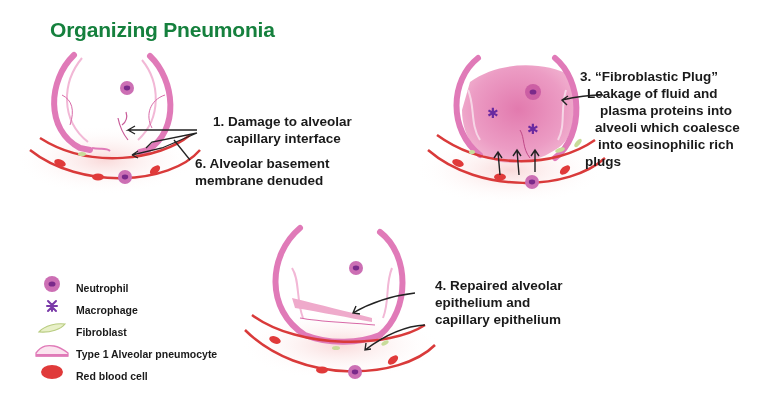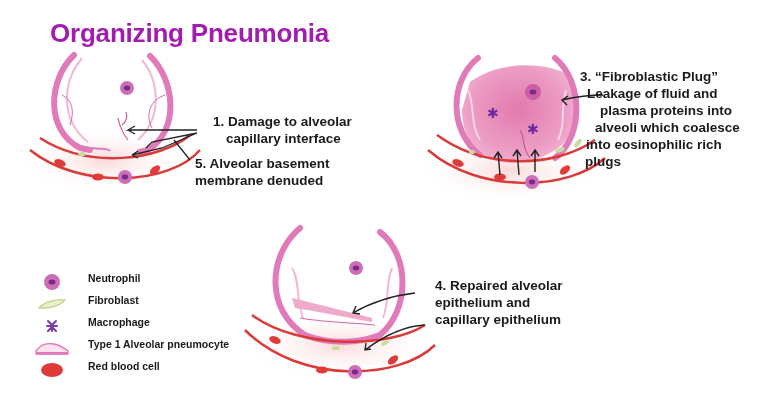--- a/index.html
+++ b/index.html
@@ -1,24 +1,24 @@
 <!DOCTYPE html>
 <html><head>
 <meta charset="utf-8">
 <style>
   html, body { margin: 0; padding: 0; background: #ffffff; }
   body { width: 783px; height: 406px; position: relative; overflow: hidden;
          font-family: "Liberation Sans", "DejaVu Sans", sans-serif; }
-  .title { position: absolute; left: 50px; top: 18px; font-size: 26px; font-weight: bold;
-           color: #a21caf; letter-spacing: -0.2px; }
+  .title { position: absolute; left: 50px; top: 18px; font-size: 21px; font-weight: bold;
+           color: #15803d; letter-spacing: -0.2px; }
   .label { position: absolute; font-size: 13.5px; font-weight: bold; color: #1a1a1a; line-height: 17px; }
   .label div { white-space: nowrap; }
   svg.diagram { position: absolute; left: 0; top: 0; }
   .legend { position: absolute; left: 32px; top: 272px; }
-  .legend-row { display: flex; align-items: flex-start; height: 22px; gap: 12px; }
+  .legend-row { display: flex; align-items: flex-end; height: 22px; }
   .legend-icon { width: 40px; height: 20px; display: flex; align-items: center; justify-content: center; }
   .legend-text { font-size: 10.5px; font-weight: bold; color: #1a1a1a; margin-left: 4px; white-space: nowrap; }
 </style>
 </head>
 <body>
 
 <div class="title">Organizing Pneumonia</div>
 
 <svg class="diagram" width="783" height="406" viewBox="0 0 783 406">
   <defs>
@@ -131,62 +131,62 @@
     <path d="M415,293 C390,296 370,303 353,313 M360,314 L353,313 L356,306"></path>
     <path d="M425,325 C405,326 385,335 365,350 M371,349 L365,350 L366,343"></path>
   </g>
 </svg>
 
 <div class="label" style="left:213px; top:113px;">
   <div>1. Damage to alveolar</div>
   <div style="margin-left:2px;text-align:center;">capillary interface</div>
 </div>
 <div class="label" style="left:195px; top:155px;">
-  <div>5. Alveolar basement</div>
+  <div>6. Alveolar basement</div>
   <div>membrane denuded</div>
 </div>
 <div class="label" style="left:580px; top:68px;">
   <div>3. “Fibroblastic Plug”</div>
   <div style="margin-left:7px;">Leakage of fluid and</div>
   <div style="margin-left:20px;">plasma proteins into</div>
   <div style="margin-left:15px;">alveoli which coalesce</div>
-  <div style="margin-left:6px;">into eosinophilic rich</div>
+  <div style="margin-left:18px;">into eosinophilic rich</div>
   <div style="margin-left:5px;">plugs</div>
 </div>
 <div class="label" style="left:435px; top:277px;">
   <div>4. Repaired alveolar</div>
   <div>epithelium and</div>
   <div>capillary epithelium</div>
 </div>
 
 <div class="legend">
   <div class="legend-row">
     <span class="legend-icon">
       <svg width="22" height="20" viewBox="0 0 22 20">
           <circle cx="11" cy="10" r="8" fill="#cc6fb4"></circle>
           <ellipse cx="11" cy="10" rx="3.5" ry="2.6" fill="#7a2a8a"></ellipse>
         </svg>
     </span>
     <span class="legend-text">Neutrophil</span>
   </div>
   <div class="legend-row">
     <span class="legend-icon">
+      <svg width="16" height="16" viewBox="0 0 16 16">
+          <path d="M4,3 L8,7 L12,3 M8,7 L8,13 M4,13 L8,9 L12,13 M3,8 L13,8" stroke="#7a3aa8" stroke-width="2" fill="none" stroke-linecap="round"></path>
+        </svg>
+    </span>
+    <span class="legend-text">Macrophage</span>
+  </div>
+  <div class="legend-row">
+    <span class="legend-icon">
       <svg width="30" height="14" viewBox="0 0 30 14">
           <path d="M2,11 C8,4 20,2 28,3 C24,8 14,12 2,11 Z" fill="#e8f0c8" stroke="#b8cc80" stroke-width="1.2"></path>
         </svg>
     </span>
     <span class="legend-text">Fibroblast</span>
-  </div>
-  <div class="legend-row">
-    <span class="legend-icon">
-      <svg width="16" height="16" viewBox="0 0 16 16">
-          <path d="M4,3 L8,7 L12,3 M8,7 L8,13 M4,13 L8,9 L12,13 M3,8 L13,8" stroke="#7a3aa8" stroke-width="2" fill="none" stroke-linecap="round"></path>
-        </svg>
-    </span>
-    <span class="legend-text">Macrophage</span>
   </div>
   <div class="legend-row">
     <span class="legend-icon">
       <svg width="36" height="16" viewBox="0 0 36 16">
           <path d="M2,11 C8,3 14,3 20,4 C26,5 30,8 34,11 L34,14 L2,14 Z" fill="#fbe4ef" stroke="#e07ab8" stroke-width="1.3"></path>
           <rect x="2" y="12" width="32" height="2.5" fill="#e07ab8"></rect>
         </svg>
     </span>
     <span class="legend-text">Type 1 Alveolar pneumocyte</span>
   </div>

